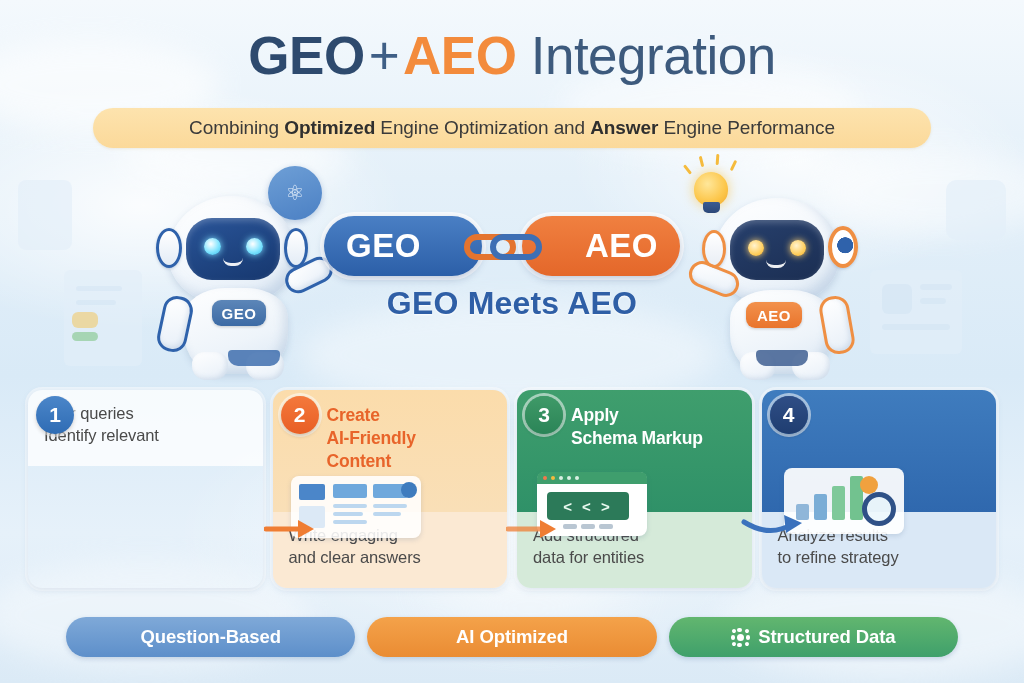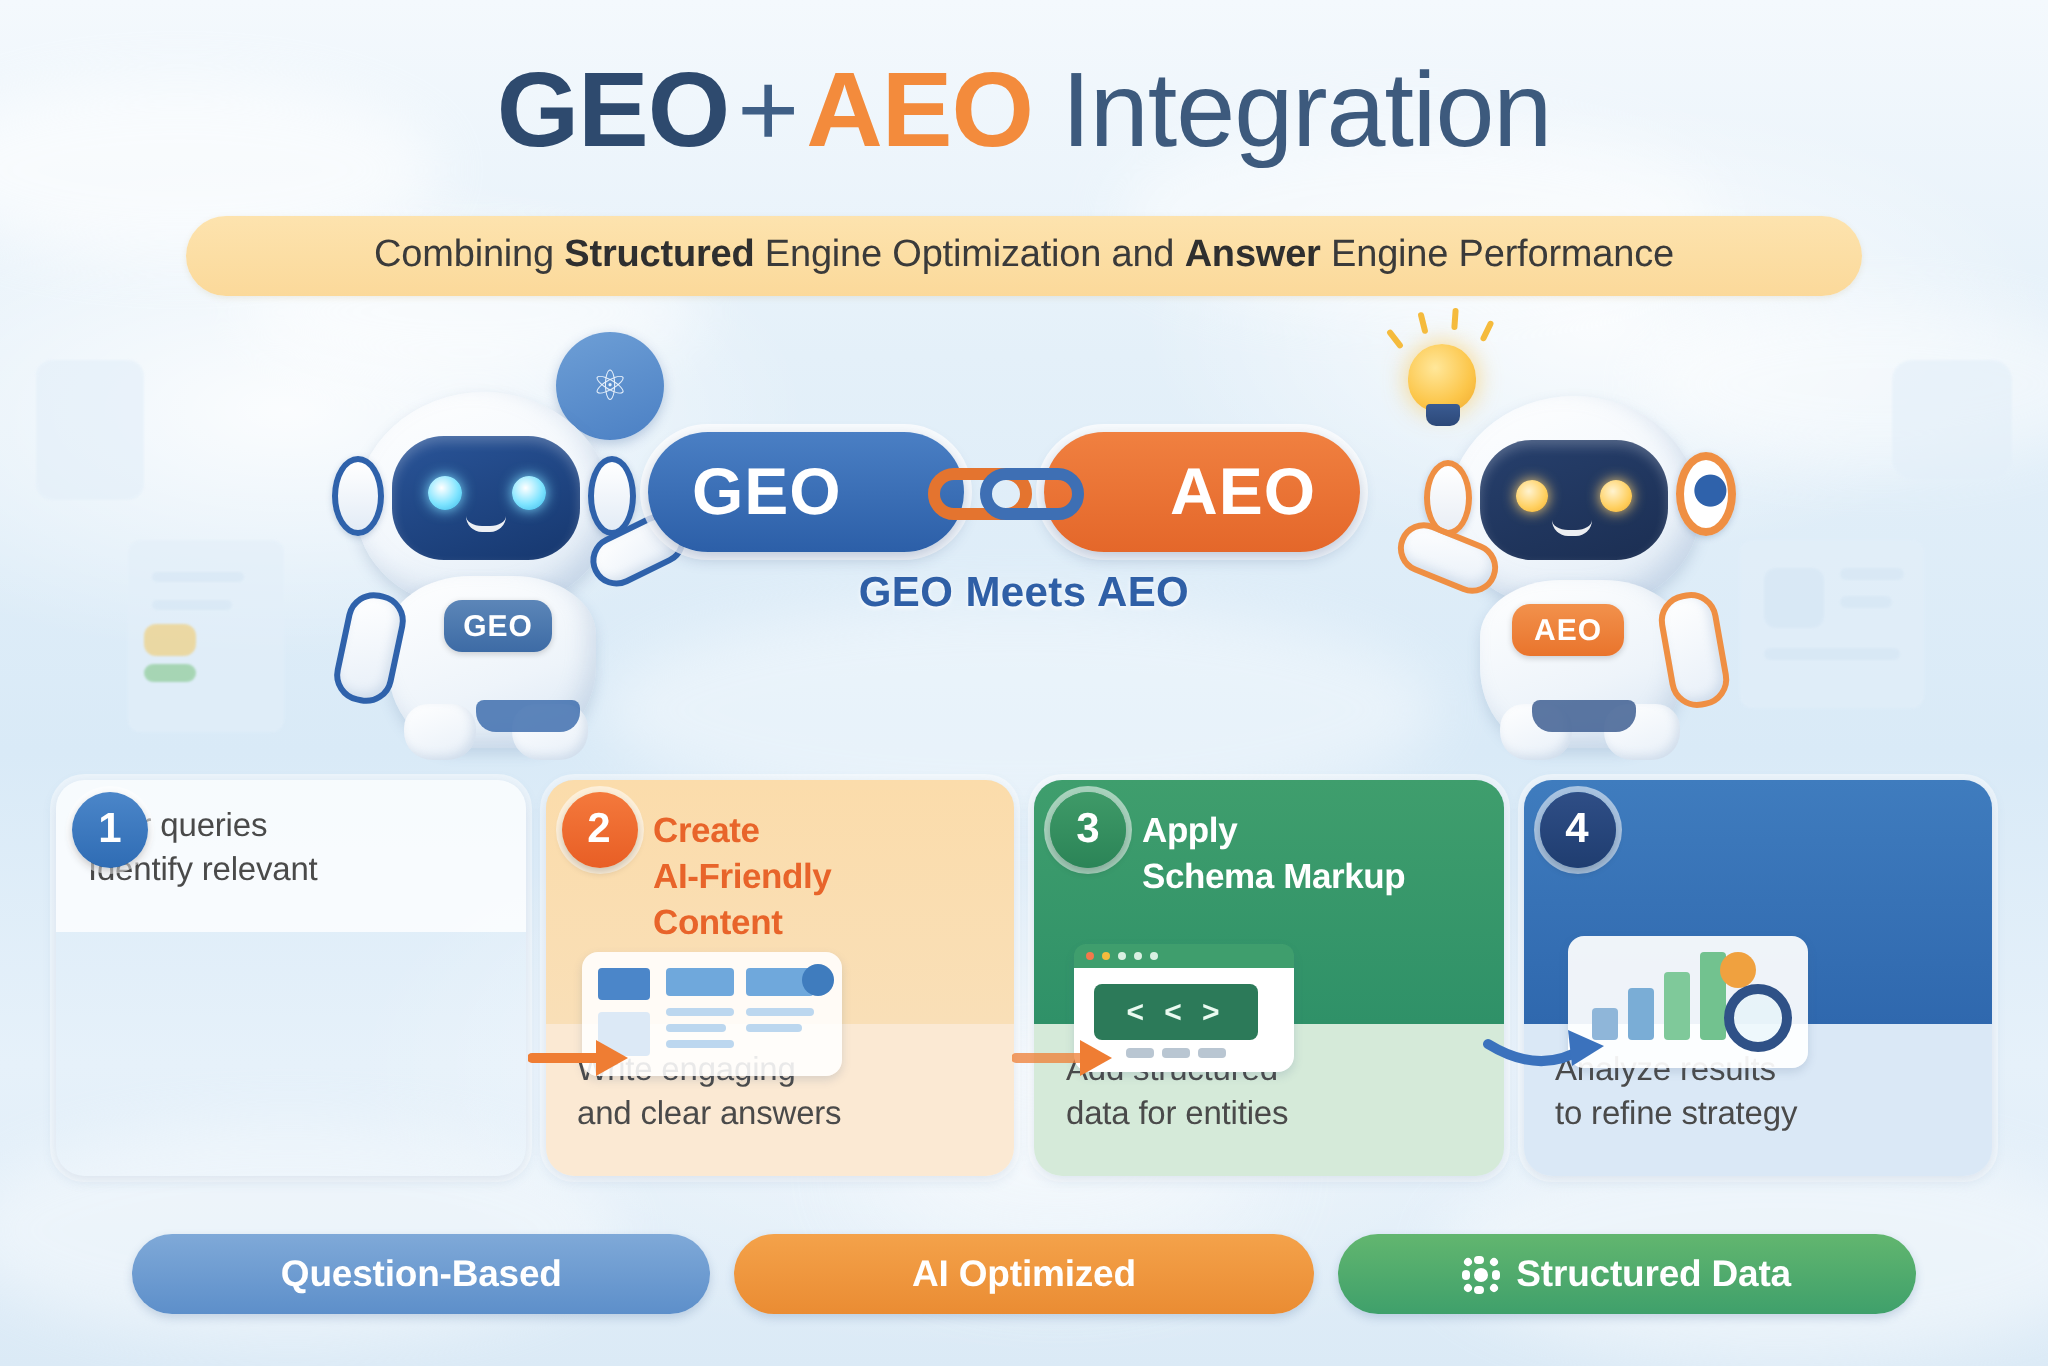--- a/index.html
+++ b/index.html
@@ -17,21 +17,20 @@
   .stage {
     position: relative;
     width: 1024px;
     height: 683px;
     overflow: hidden;
     background:
       radial-gradient(ellipse 420px 200px at 14% 30%, rgba(255,255,255,.85) 0%, rgba(255,255,255,0) 62%),
       radial-gradient(ellipse 380px 190px at 78% 24%, rgba(255,255,255,.8) 0%, rgba(255,255,255,0) 60%),
       radial-gradient(ellipse 520px 220px at 50% 78%, rgba(255,255,255,.62) 0%, rgba(255,255,255,0) 65%),
       linear-gradient(180deg, #f4f9fd 0%, #e4f0f9 26%, #d9eaf7 55%, #e6f1fa 78%, #dbeaf6 100%);
-    padding-left: 10px;
   }
   .cloud {
     position: absolute;
     background: #ffffff;
     border-radius: 50%;
     filter: blur(14px);
     opacity: .62;
     pointer-events: none;
   }
   .haze {
@@ -127,21 +126,21 @@
     border: 6px solid #e0823c;
     background: transparent;
   }
   .link.a { left: 0; border-color: #e4742f; }
   .link.b { left: 26px; border-color: #3e6fb4; }
 
   .meets {
     position: absolute;
     top: 285px; left: 0; width: 1024px;
     text-align: center;
-    font-size: 21px;
+    font-size: 32px;
     font-weight: bold;
     color: #2f5fa6;
     letter-spacing: .2px;
     text-shadow: 0 1px 2px rgba(255,255,255,.9);
   }
 
   
   .robot { position: absolute; }
   .rb-head {
     position: absolute;
@@ -388,21 +387,21 @@
   <div class="bg-shape" style="left:920px; top:298px; width:26px; height:6px;"></div>
   <div class="bg-shape" style="left:882px; top:324px; width:68px; height:6px;"></div>
   <div class="bg-shape light" style="left:946px; top:180px; width:60px; height:60px; border-radius:10px;"></div>
   <div class="bg-shape light" style="left:18px; top:180px; width:54px; height:70px; border-radius:8px;"></div>
 
   <div class="title">
     <span class="t-geo">GEO</span><span class="t-plus">+</span><span class="t-aeo">AEO</span><span class="t-rest"> <span>Integration</span></span>
   </div>
 
   <div class="subtitle-band">
-    <div class="subtitle-text"><span>Combining </span><b>Structured</b><span> Engine Optimization and </span><b>Answer</b><span> Engine Performance</span></div>
+    <div class="subtitle-text"><span>Combining </span><b>Optimized</b><span> Engine Optimization and </span><b>Answer</b><span> Engine Performance</span></div>
   </div>
 
   <div class="robot">
     <div class="idea-bubble" style="left:268px; top:166px; width:54px; height:54px;">⚛</div>
 
     <div class="rb-head" style="left:168px; top:196px; width:128px; height:108px;"></div>
     <div class="rb-ear" style="left:156px; top:228px; width:26px; height:40px; background:linear-gradient(180deg,#ffffff 0%,#e3ecf6 100%); border:3px solid #2f62ab;"></div>
     <div class="rb-ear" style="left:284px; top:228px; width:24px; height:40px; background:linear-gradient(180deg,#ffffff 0%,#e3ecf6 100%); border:3px solid #2f62ab;"></div>
     <div class="rb-visor" style="left:186px; top:218px; width:94px; height:62px; background:linear-gradient(160deg,#2a5599 0%,#16376e 100%);"></div>
     <div class="rb-eye" style="left:204px; top:238px; width:17px; height:17px; background:radial-gradient(circle at 40% 35%, #ffffff 0%, #7fe4ff 55%, #36b7e8 100%); box-shadow:0 0 7px #7fe0ff;"></div>

